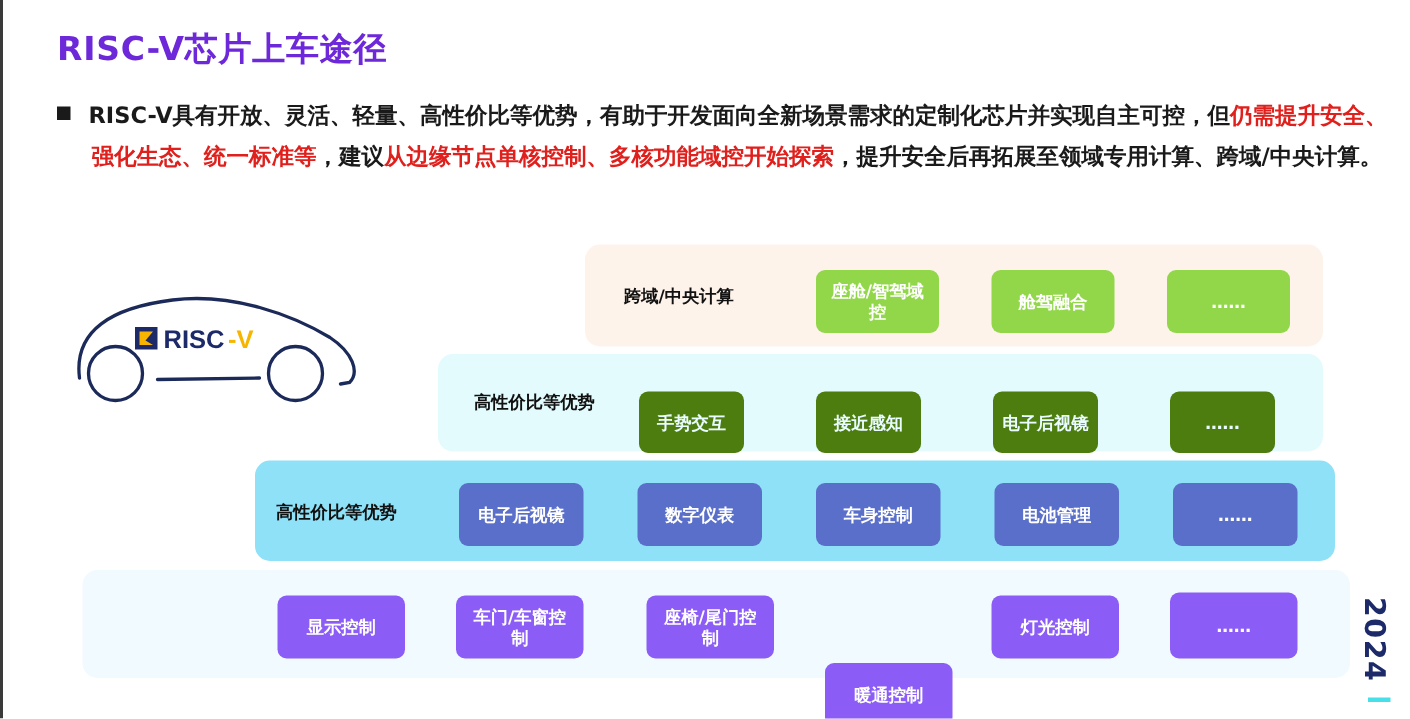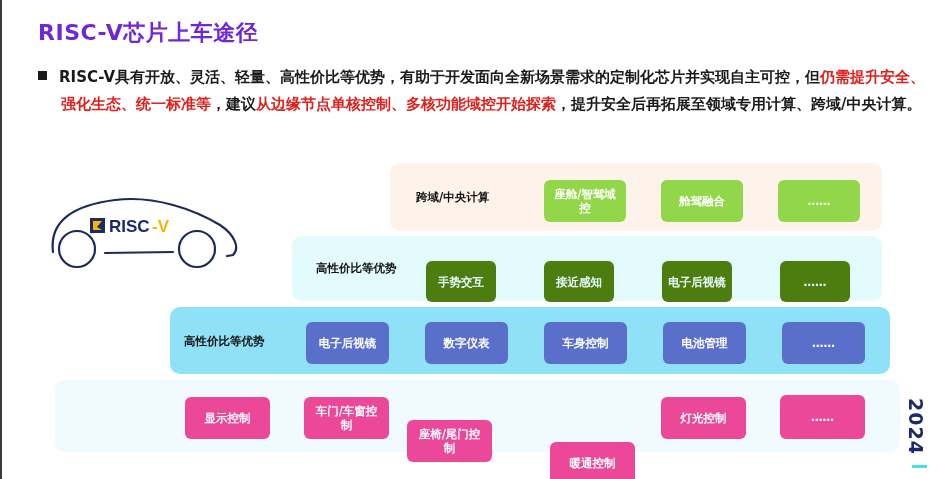--- a/index.html
+++ b/index.html
@@ -43,21 +43,21 @@
   .l4 { left:390px; top:163px; width:492px; height:68px; background:#fdf3ea; }
   .l4 .tile { background:#92d74a; width:82px; height:42px; top:17px; }
 
   .l3 { left:292px; top:236px; width:590px; height:65px; background:#e3fbfd; }
   .l3 .tile { background:#4d7c0f; color:#e9fcff; width:70px; height:41px; top:25px; }
 
   .l2 { left:170px; top:307px; width:720px; height:67px; background:#8fe1f8; }
   .l2 .tile { background:#5a6fc9; width:83px; height:42px; top:15px; }
 
   .l1 { left:55px; top:380px; width:845px; height:72px; background:#f1fafe; }
-  .l1 .tile { background:#ec4899; width:85px; height:42px; top:17px; }
+  .l1 .tile { background:#8b5cf6; width:85px; height:42px; top:17px; }
 
   .year {
     position:absolute; left:905px; top:398px;
     writing-mode:vertical-rl; font-size:19px; font-weight:bold; color:#1c2a6a;
     letter-spacing:1px;
   }
   .year-bar { position:absolute; left:912px; top:465px; width:15px; height:3px; background:#48e0e8; }
 </style>
 </head>
 <body>
@@ -103,20 +103,20 @@
   <div class="tile" style="left:136px;">电子后视镜</div>
   <div class="tile" style="left:255px;">数字仪表</div>
   <div class="tile" style="left:374px;">车身控制</div>
   <div class="tile" style="left:493px;">电池管理</div>
   <div class="tile" style="left:612px;">……</div>
 </div>
 
 <div class="layer l1">
   <div class="tile" style="left:130px;">显示控制</div>
   <div class="tile" style="left:249px;">车门/车窗控制</div>
-  <div class="tile" style="left:352px;margin-top:23px;">座椅/尾门控制</div>
+  <div class="tile" style="left:376px;">座椅/尾门控制</div>
   <div class="tile" style="left:495px;margin-top:45px;">暖通控制</div>
   <div class="tile" style="left:606px;">灯光控制</div>
   <div class="tile" style="left:725px; top:15px; height:44px;">……</div>
 </div>
 
 <div class="year">2024</div>
 <div class="year-bar"></div>
 
 </body></html>

